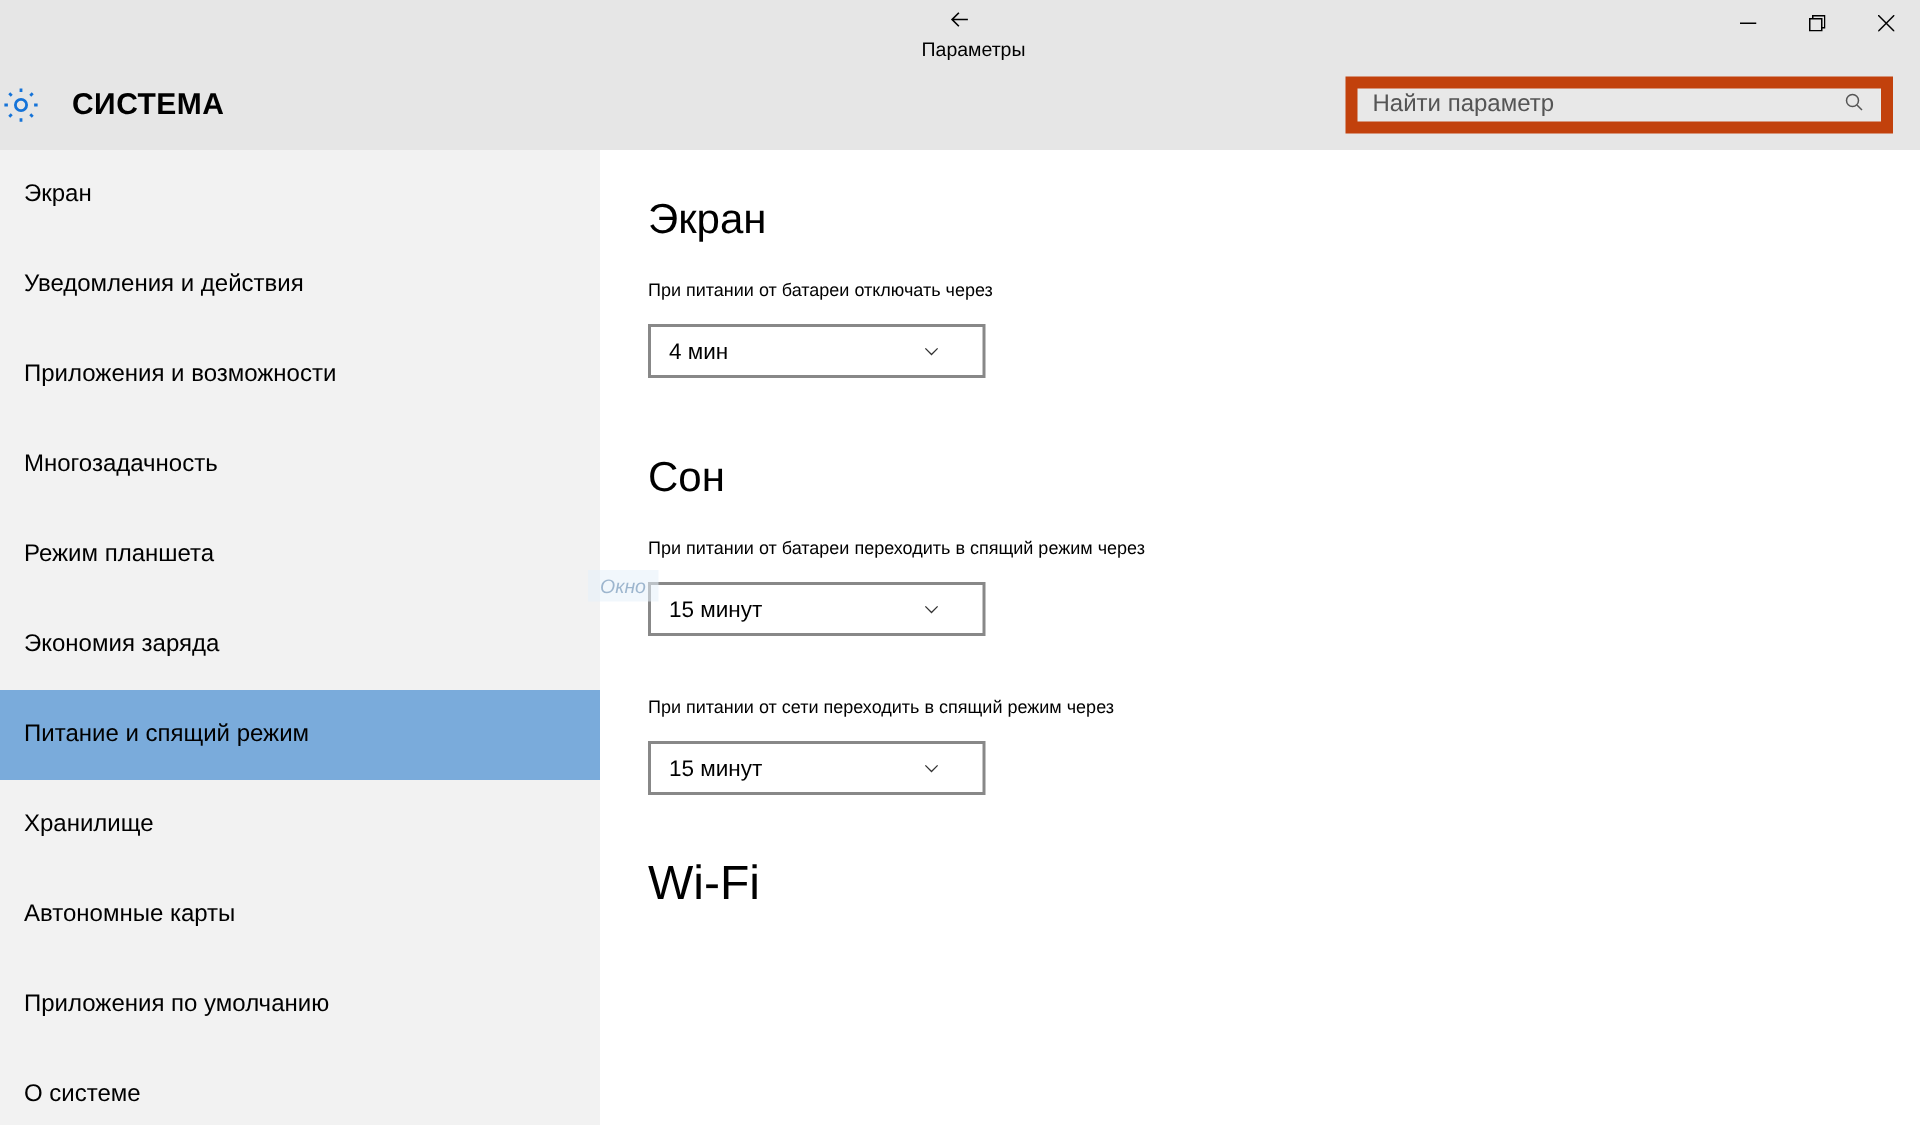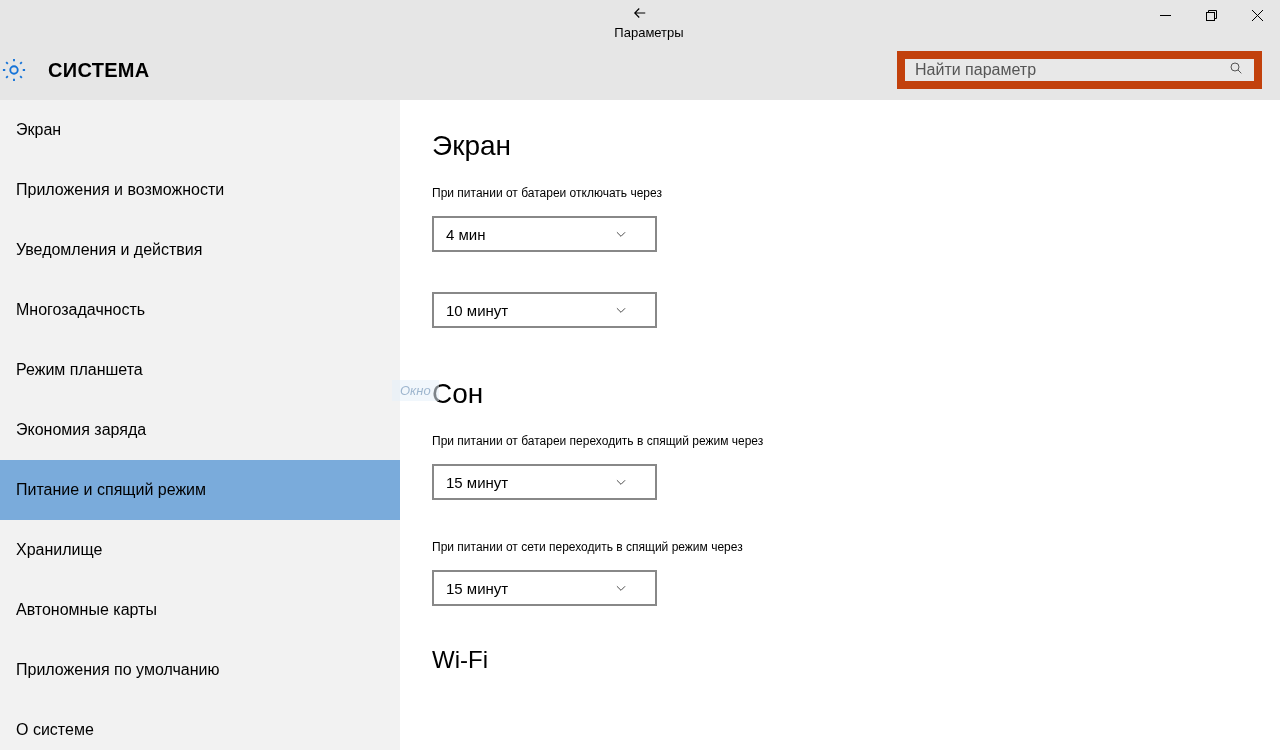--- a/index.html
+++ b/index.html
@@ -20,21 +20,21 @@
   .sidebar { width: 400px; background: #f2f2f2; overflow: hidden; }
   .sidebar-item { height: 60px; display: flex; align-items: center; padding-left: 16px; font-size: 16px; color: #000; cursor: pointer; }
   .sidebar-item.selected { background: #7aabdb; }
   .content { flex: 1; padding: 30px 0 0 32px; overflow: hidden; position: relative; }
   .section-title { font-size: 28px; font-weight: 300; color: #000; margin-bottom: 24px; }
   .field-label { font-size: 12px; color: #000; margin-bottom: 16px; }
   .dropdown { width: 225px; height: 36px; border: 2px solid #888; display: flex; align-items: center; justify-content: space-between; padding: 0 27px 0 12px; margin-bottom: 40px; cursor: pointer; }
   .dropdown-value { font-size: 15px; color: #000; }
   .section-gap { margin-top: 50px; }
   .ghost-tooltip { position: absolute; left: 392px; top: 380px; background: rgba(230,240,250,0.55); color: rgba(0,60,120,0.35); font-size: 13px; padding: 3px 8px; pointer-events: none; font-style: italic; }
-  .next-section { font-size: 24px; font-weight: 300; color: #000; }
+  .next-section { font-size: 32px; font-weight: 300; color: #000; }
 </style>
 </head>
 <body>
 
 <div class="titlebar">
   <div class="back-btn">
     <svg width="18" height="18" viewBox="0 0 24 24" fill="none" stroke="#000" stroke-width="1.5">
         <path d="M19 12H5M11 6l-6 6 6 6"></path>
       </svg>
   </div>
@@ -75,22 +75,22 @@
           <circle cx="10.5" cy="10.5" r="6"></circle>
           <line x1="20" y1="20" x2="15" y2="15"></line>
         </svg>
     </span>
   </div>
 </div>
 
 <div class="body-area">
   <div class="sidebar" id="sidebar">
       <div class="sidebar-item">Экран</div>
+      <div class="sidebar-item">Уведомления и действия</div>
       <div class="sidebar-item">Приложения и возможности</div>
-      <div class="sidebar-item">Уведомления и действия</div>
       <div class="sidebar-item">Многозадачность</div>
       <div class="sidebar-item">Режим планшета</div>
       <div class="sidebar-item">Экономия заряда</div>
       <div class="sidebar-item selected">Питание и спящий режим</div>
       <div class="sidebar-item">Хранилище</div>
       <div class="sidebar-item">Автономные карты</div>
       <div class="sidebar-item">Приложения по умолчанию</div>
       <div class="sidebar-item">О системе</div>
     </div>
 
@@ -98,26 +98,20 @@
     <div class="section-title">Экран</div>
 
     <div class="field-label">При питании от батареи отключать через</div>
     <div class="dropdown">
       <span class="dropdown-value">4 мин</span>
       <svg width="14" height="14" viewBox="0 0 24 24" fill="none" stroke="#333" stroke-width="1.5">
           <path d="M5 9l7 7 7-7"></path>
         </svg>
     </div>
 
-    <div class="dropdown">
-      <span class="dropdown-value">10 минут</span>
-      <svg width="14" height="14" viewBox="0 0 24 24" fill="none" stroke="#333" stroke-width="1.5">
-          <path d="M5 9l7 7 7-7"></path>
-        </svg>
-    </div>
 
     <div class="section-title section-gap">Сон</div>
 
     <div class="field-label">При питании от батареи переходить в спящий режим через</div>
     <div class="dropdown">
       <span class="dropdown-value">15 минут</span>
       <svg width="14" height="14" viewBox="0 0 24 24" fill="none" stroke="#333" stroke-width="1.5">
           <path d="M5 9l7 7 7-7"></path>
         </svg>
     </div>

